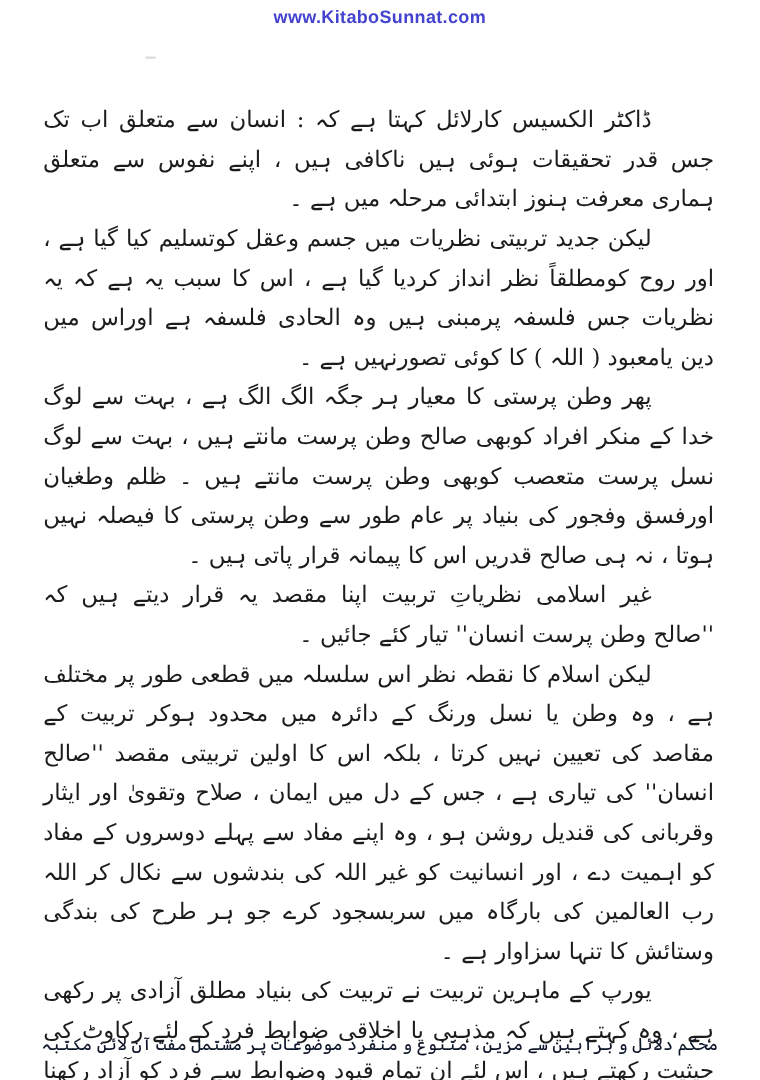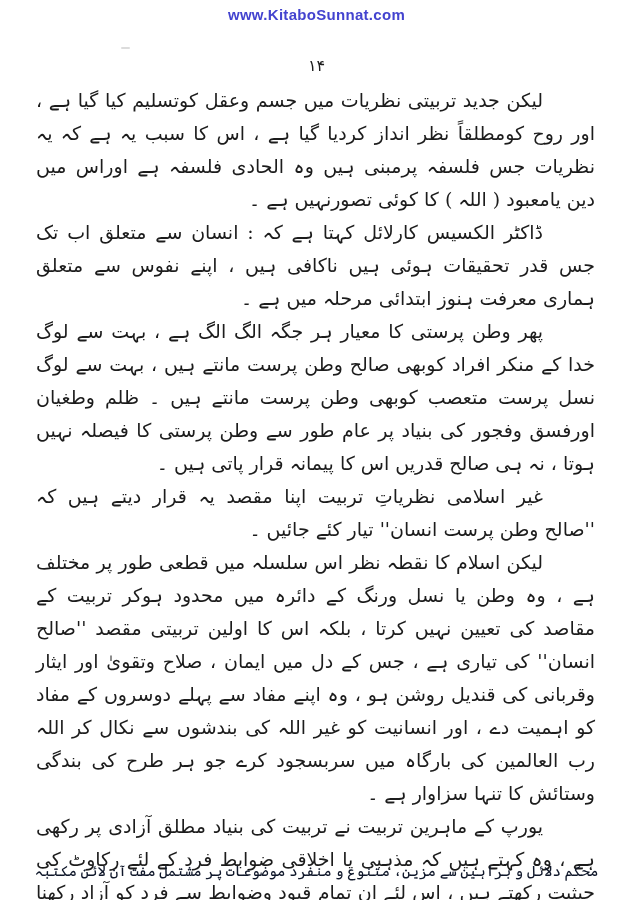--- a/index.html
+++ b/index.html
@@ -74,25 +74,24 @@
 </style>
 </head>
 <body>
 
 <div class="page">
 
   <div class="header-url">www.KitaboSunnat.com</div>
 
   <div class="stray-mark"></div>
 
-  <div class="page-number">۱۴</div>
 
   <div class="body-text">
+    <p class="para">ڈاکٹر الکسیس کارلائل کہتا ہے کہ : انسان سے متعلق اب تک جس قدر تحقیقات ہوئی ہیں ناکافی ہیں ، اپنے نفوس سے متعلق ہماری معرفت ہنوز ابتدائی مرحلہ میں ہے ۔</p>
     <p class="para">لیکن جدید تربیتی نظریات میں جسم وعقل کوتسلیم کیا گیا ہے ، اور روح کومطلقاً نظر انداز کردیا گیا ہے ، اس کا سبب یہ ہے کہ یہ نظریات جس فلسفہ پرمبنی ہیں وہ الحادی فلسفہ ہے اوراس میں دین یامعبود ( اللہ ) کا کوئی تصورنہیں ہے ۔</p>
-    <p class="para">ڈاکٹر الکسیس کارلائل کہتا ہے کہ : انسان سے متعلق اب تک جس قدر تحقیقات ہوئی ہیں ناکافی ہیں ، اپنے نفوس سے متعلق ہماری معرفت ہنوز ابتدائی مرحلہ میں ہے ۔</p>
     <p class="para">پھر وطن پرستی کا معیار ہر جگہ الگ الگ ہے ، بہت سے لوگ خدا کے منکر افراد کوبھی صالح وطن پرست مانتے ہیں ، بہت سے لوگ نسل پرست متعصب کوبھی وطن پرست مانتے ہیں ۔ ظلم وطغیان اورفسق وفجور کی بنیاد پر عام طور سے وطن پرستی کا فیصلہ نہیں ہوتا ، نہ ہی صالح قدریں اس کا پیمانہ قرار پاتی ہیں ۔</p>
     <p class="para">غیر اسلامی نظریاتِ تربیت اپنا مقصد یہ قرار دیتے ہیں کہ ''صالح وطن پرست انسان'' تیار کئے جائیں ۔</p>
     <p class="para">لیکن اسلام کا نقطہ نظر اس سلسلہ میں قطعی طور پر مختلف ہے ، وہ وطن یا نسل ورنگ کے دائرہ میں محدود ہوکر تربیت کے مقاصد کی تعیین نہیں کرتا ، بلکہ اس کا اولین تربیتی مقصد ''صالح انسان'' کی تیاری ہے ، جس کے دل میں ایمان ، صلاح وتقویٰ اور ایثار وقربانی کی قندیل روشن ہو ، وہ اپنے مفاد سے پہلے دوسروں کے مفاد کو اہمیت دے ، اور انسانیت کو غیر اللہ کی بندشوں سے نکال کر اللہ رب العالمین کی بارگاہ میں سربسجود کرے جو ہر طرح کی بندگی وستائش کا تنہا سزاوار ہے ۔</p>
     <p class="para">یورپ کے ماہرین تربیت نے تربیت کی بنیاد مطلق آزادی پر رکھی ہے ، وہ کہتے ہیں کہ مذہبی یا اخلاقی ضوابط فرد کے لئے رکاوٹ کی حیثیت رکھتے ہیں ، اس لئے ان تمام قیود وضوابط سے فرد کو آزاد رکھنا ضروری ہے ۔</p>
 
   </div>
 
   <div class="footer-tagline">محکم دلائل و براہین سے مزین، متنوع و منفرد موضوعات پر مشتمل مفت آن لائن مکتبہ</div>
 
 </div>

